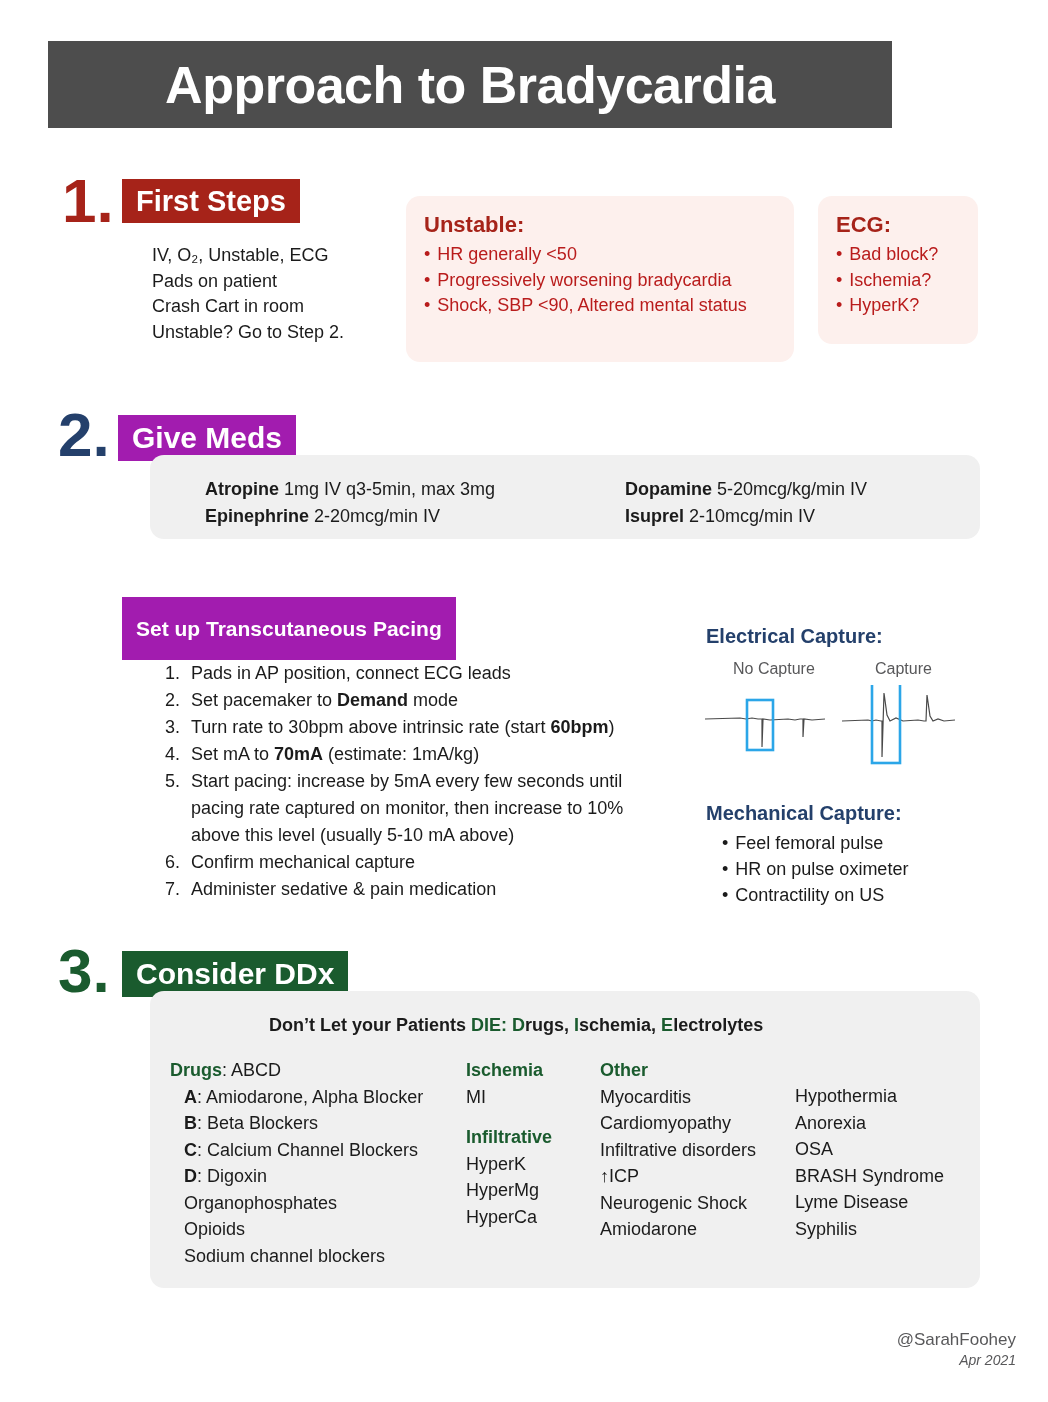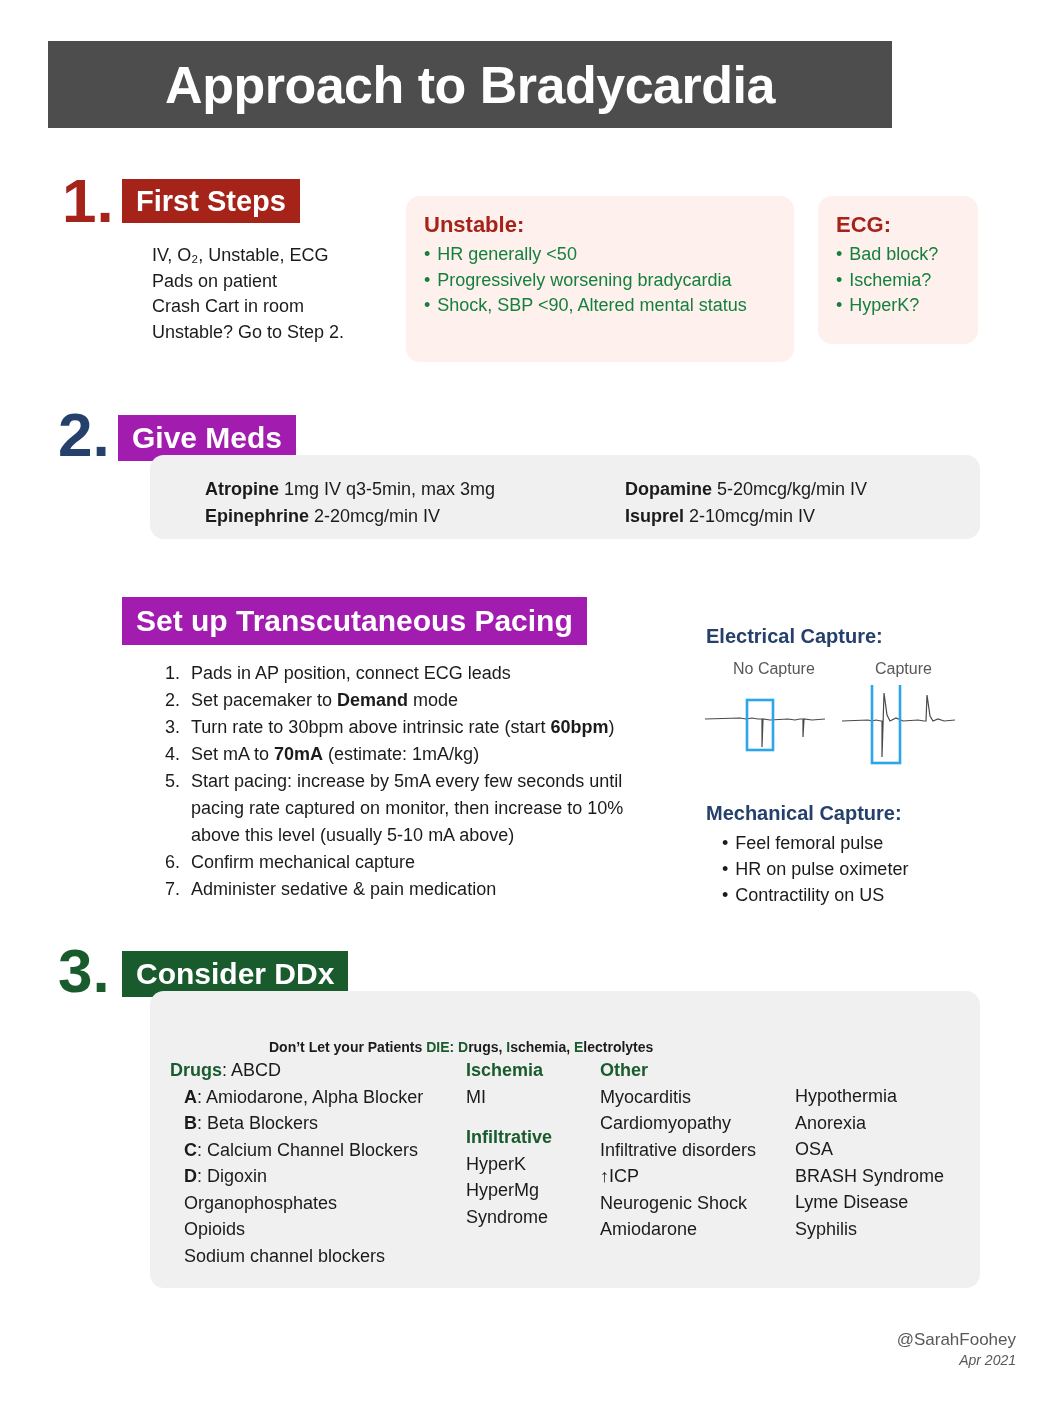--- a/index.html
+++ b/index.html
@@ -38,38 +38,38 @@
     display:flex; align-items:center;
     padding:0 14px;
     box-sizing:border-box;
   }
   .badge.red{background:#a62319;text-align:right;}
   .badge.navy{background:#a21caf;}
   .badge.green{background:#1a5b2e;}
 
   #badge-first-steps{left:122px; top:179px; height:44px; font-size:29px;}
   #badge-give-meds{left:118px; top:415px; height:46px; font-size:30px;}
-  #badge-pacing{left:122px; top:597px; height:48px; font-size:30px;}
+  #badge-pacing{left:122px; top:597px; height:63px; font-size:21px;}
   #badge-ddx{left:122px; top:951px; height:46px; font-size:30px;}
 
   
   .plainlines{position:absolute; font-size:18px; line-height:25.5px; color:#1b1b1b;}
   .plainlines div{white-space:nowrap;}
 
   
   .card-pink{
     position:absolute; background:#fdf0ed; border-radius:14px;
     box-sizing:border-box; padding:16px 18px 14px 18px;
   }
   .card-pink .hdr{
     color:#a62319; font-weight:bold; font-size:22px; margin-bottom:4px;
   }
   .card-pink ul{margin:0; padding:0; list-style:none;}
   .card-pink li{
-    font-size:18px; line-height:25.5px; color:#15803d; white-space:nowrap;
+    font-size:18px; line-height:25.5px; color:#b91c1c; white-space:nowrap;
   }
   .card-pink li:before{content:"\2022"; margin-right:7px;}
 
   #card-unstable{left:406px; top:196px; width:388px; height:166px;}
   #card-ecg{left:818px; top:196px; width:160px; height:148px;}
 
   
   .card-grey{
     position:absolute; background:#f0f0f0; border-radius:14px;
     box-sizing:border-box;
@@ -109,21 +109,21 @@
   #mech-list{
     position:absolute; left:722px; top:830px;
     font-size:18px; line-height:26px;
   }
   #mech-list div{white-space:nowrap;}
   #mech-list div:before{content:"\2022"; margin-right:7px;}
 
   
   #ddx-mnemonic{
     position:absolute; left:269px; top:1015px;
-    font-size:14px; font-weight:bold; color:#1b1b1b; white-space:nowrap;margin-top:24px;
+    font-size:18px; font-weight:bold; color:#1b1b1b; white-space:nowrap;
   }
   #ddx-mnemonic .g{color:#1a5b2e;}
 
   .ddx-col{position:absolute; font-size:18px; line-height:26.5px;}
   .ddx-col .hd{color:#1a5b2e; font-weight:bold;}
   .ddx-col .b{font-weight:bold;}
   .ddx-col div{white-space:nowrap;}
   .ddx-indent{padding-left:14px;}
   .spacer{height:14px;}
 
@@ -292,21 +292,21 @@
     </div>
   </div>
 
   <div class="ddx-col" id="ddx-mid">
     <div class="hd">Ischemia</div>
     <div>MI</div>
     <div class="spacer"></div>
     <div class="hd">Infiltrative</div>
     <div>HyperK</div>
     <div>HyperMg</div>
-    <div>Syndrome</div>
+    <div>HyperCa</div>
   </div>
 
   <div class="ddx-col" id="ddx-other">
     <div class="hd">Other</div>
     <div>Myocarditis</div>
     <div>Cardiomyopathy</div>
     <div>Infiltrative disorders</div>
     <div>↑ICP</div>
     <div>Neurogenic Shock</div>
     <div>Amiodarone</div>

